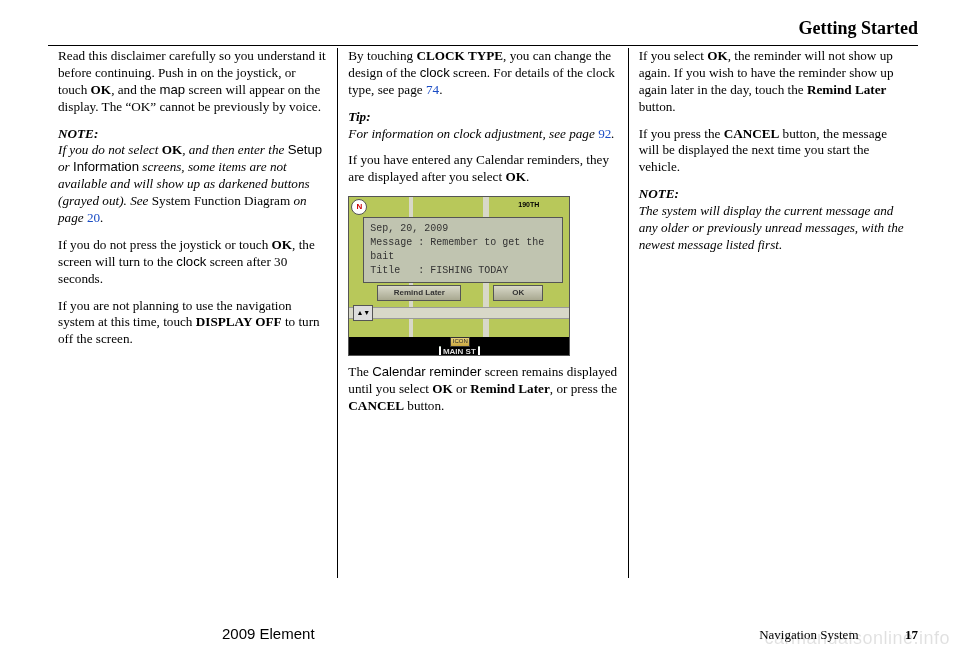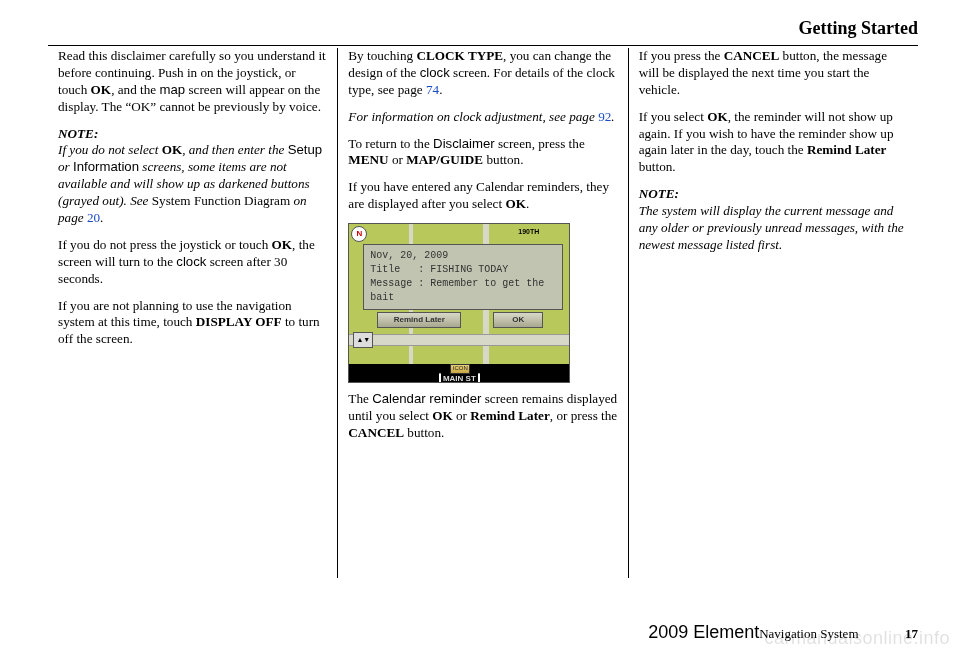--- a/index.html
+++ b/index.html
@@ -223,23 +223,23 @@
   }
 
   .footer-row{
     position:absolute;
     left:0;right:0;bottom:12px;
     display:flex;
     align-items:baseline;
     padding: 0 42px;
   }
   .footer-center{
-    flex:1;text-align:right;
+    flex:1;text-align:left;
     font-family: Arial, Helvetica, sans-serif;
-    font-size: 18px;
+    font-size: 15px;
   }
   .footer-right{
     font-size:13px;
   }
   .footer-right .b{ font-weight:bold;margin-left:40px; }
   .watermark{
     position:absolute;
     right:10px; bottom:6px;
     font-family: Arial, sans-serif;
     font-size: 18px;
@@ -275,43 +275,41 @@
         <span>If you are not planning to use the navigation system at this time, touch </span><span class="b">DISPLAY OFF</span><span> to turn off the screen.</span>
       </div>
     </div>
 
     <div class="col">
       <div class="para">
         <span>By touching </span><span class="b">CLOCK TYPE</span><span>, you can change the design of the </span><span class="sans">clock</span><span> screen. For details of the clock type, see page </span><span class="link">74</span><span>.</span>
       </div>
 
       <div class="para">
+        <div class="note-label">Tip:</div>
         <span class="i">For information on clock adjustment, see page </span><span class="link">92</span><span class="i">.</span>
       </div>
 
-      <div class="para">
-        <span>To return to the </span><span class="sans">Disclaimer</span><span> screen, press the </span><span class="b">MENU</span><span> or </span><span class="b">MAP/GUIDE</span><span> button.</span>
-      </div>
 
       <div class="para">
         <span>If you have entered any Calendar reminders, they are displayed after you select </span><span class="b">OK</span><span>.</span>
       </div>
 
       <div class="mapscreen">
         <div class="map-road-v2"></div>
         <div class="map-road-v"></div>
         <div class="map-road-h"></div>
         <div class="map-n">N</div>
         <div class="map-label-190">190TH</div>
         <div class="map-scale">▲▼</div>
 
         <div class="popup">
-          <div class="popup-row">Nov, 20, 2009</div>
+          <div class="popup-row">Sep, 20, 2009</div>
+          <div class="popup-row"><span class="lbl">Message</span><span>: Remember to get the bait</span></div>
           <div class="popup-row"><span class="lbl">Title</span><span>: FISHING TODAY</span></div>
-          <div class="popup-row"><span class="lbl">Message</span><span>: Remember to get the bait</span></div>
         </div>
         <div class="map-btn remind">Remind Later</div>
         <div class="map-btn ok">OK</div>
 
         <div class="map-footer">
           <div class="icon-btn">ICON</div>
           <div class="mainst">
             <span class="shield"></span>
             <span>MAIN ST</span>
             <span class="shield"></span>
@@ -321,25 +319,25 @@
         </div>
       </div>
 
       <div class="para">
         <span>The </span><span class="sans">Calendar reminder</span><span> screen remains displayed until you select </span><span class="b">OK</span><span> or </span><span class="b">Remind Later</span><span>, or press the </span><span class="b">CANCEL</span><span> button.</span>
       </div>
     </div>
 
     <div class="col">
       <div class="para">
+        <span>If you select </span><span class="b">OK</span><span>, the reminder will not show up again. If you wish to have the reminder show up again later in the day, touch the </span><span class="b">Remind Later</span><span> button.</span>
+      </div>
+
+      <div class="para">
         <span>If you press the </span><span class="b">CANCEL</span><span> button, the message will be displayed the next time you start the vehicle.</span>
-      </div>
-
-      <div class="para">
-        <span>If you select </span><span class="b">OK</span><span>, the reminder will not show up again. If you wish to have the reminder show up again later in the day, touch the </span><span class="b">Remind Later</span><span> button.</span>
       </div>
 
       <div class="para">
         <div class="note-label">NOTE:</div>
         <span class="i">The system will display the current message and any older or previously unread messages, with the newest message listed first.</span>
       </div>
     </div>
 
   </div>
 

